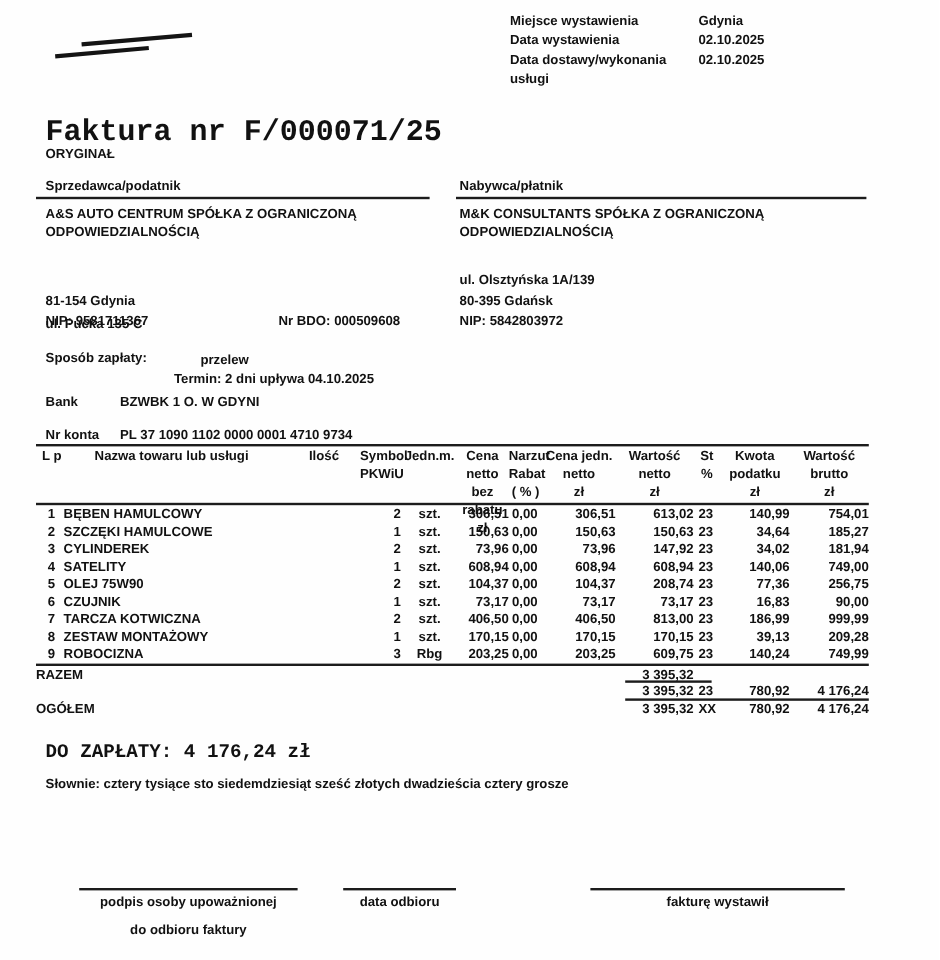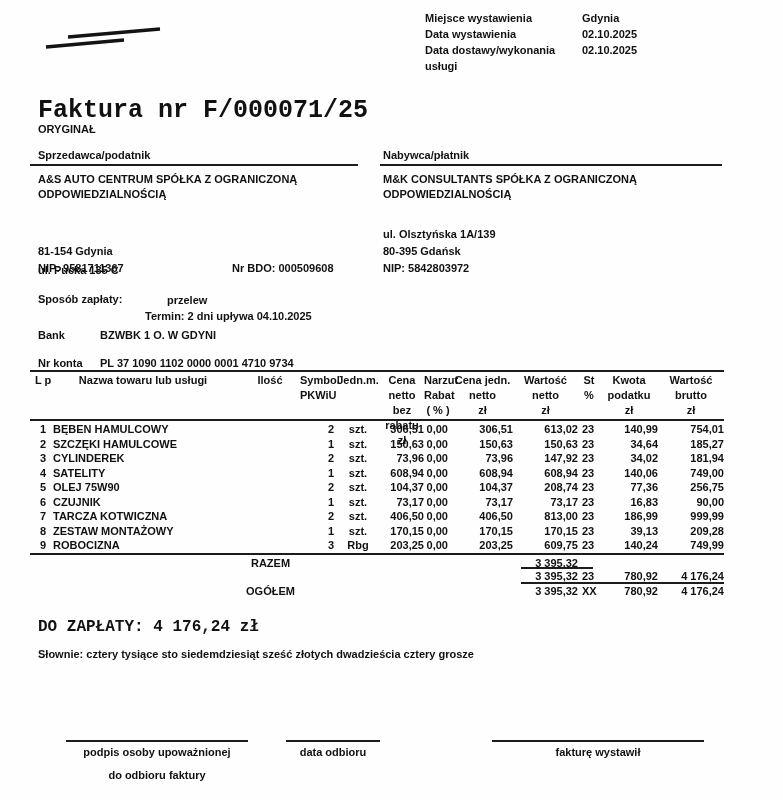--- a/index.html
+++ b/index.html
@@ -22,21 +22,21 @@
   .thead .hcell{text-align:center;line-height:15px;}
   .thead .hcell span{display:block;min-height:15px;}
   .thead .hcell.lp-h{text-align:left;padding-left:5px;white-space:nowrap;}
   .items{left:30px;top:422px;}
   .items .grid12{line-height:14.5px;}
   .c-r{text-align:right;}
   .c-c{text-align:center;}
   .c-l{text-align:left;}
   .pl2{padding-left:7px;} .pl4{padding-left:4px;} .pr2{padding-right:2px;} .pr4{padding-right:4px;}
   .srow{left:30px;line-height:13px;}
-  .sum-label{grid-column:1/9;text-align:center;padding-right:2px;}
+  .sum-label{grid-column:1/9;text-align:left;padding-right:2px;}
   
   .title{left:38px;top:96px;font-size:25px;font-weight:700;letter-spacing:0;}
   .due{left:38px;top:618px;font-size:16px;font-weight:700;}
   .words{left:38px;top:648px;}
   .sig{text-align:center;line-height:14px;}
 </style>
 </head>
 <body>
 
 <div class="page">

